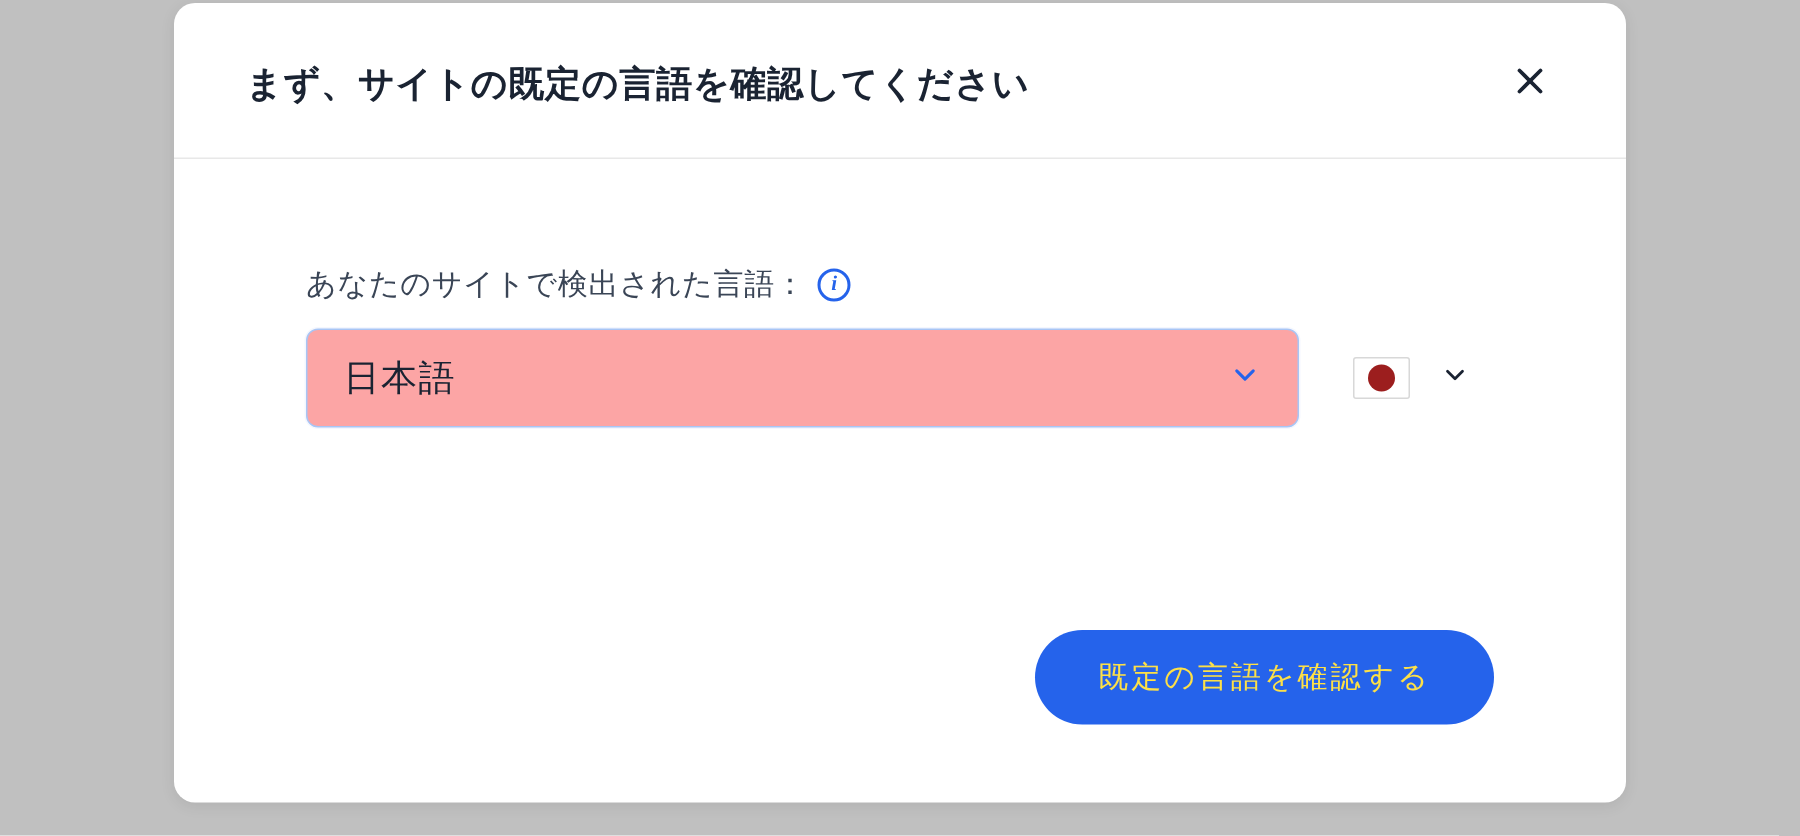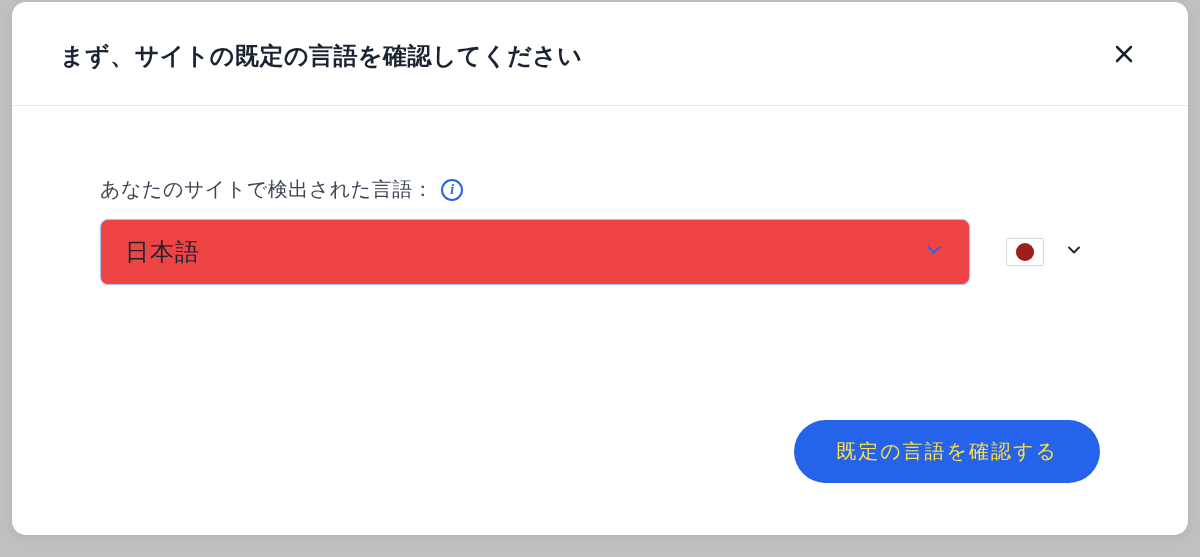--- a/index.html
+++ b/index.html
@@ -13,21 +13,21 @@
       width: 1200px;
       height: 557px;
       display: flex;
       align-items: flex-start;
       justify-content: center;
       padding-top: 2px;
     }
     .modal {
       background: #ffffff;
       border-radius: 14px;
-      width: 1176px;
+      width: 968px;
       height: 533px;
       box-shadow: 0 2px 10px rgba(0,0,0,0.08);
       overflow: hidden;
       display: flex;
       flex-direction: column;
     }
     .modal-header {
       padding: 36px 48px 32px 48px;
       border-bottom: 1px solid #e8e8e8;
       display: flex;
@@ -88,21 +88,21 @@
     .select-row {
       display: flex;
       align-items: center;
       gap: 36px;
     }
     .language-select {
       flex: 1;
       height: 66px;
       border: 1px solid #a8c5f5;
       border-radius: 8px;
-      background: #ef4444;
+      background: #fca5a5;
       padding: 0 24px;
       display: flex;
       align-items: center;
       justify-content: space-between;
       cursor: pointer;
       box-shadow: 0 0 0 1px rgba(37,99,235,0.05);
     }
     .language-select-value {
       font-size: 24px;
       color: #1a2332;

